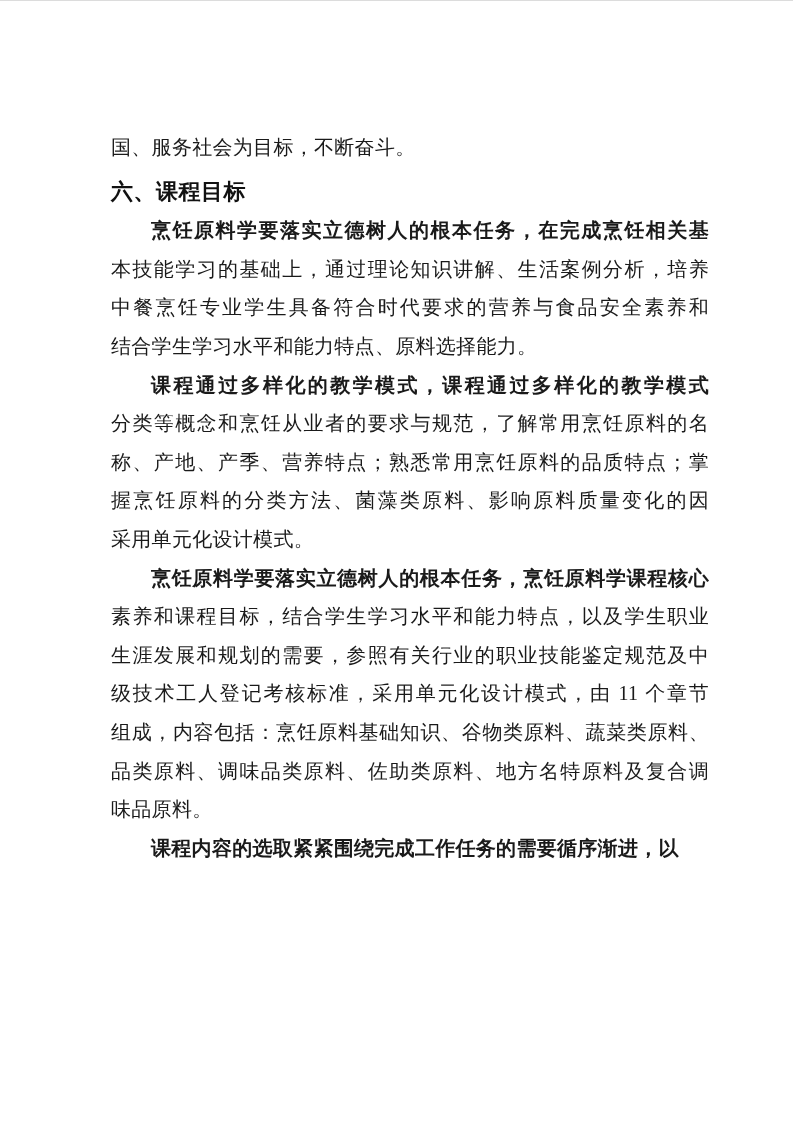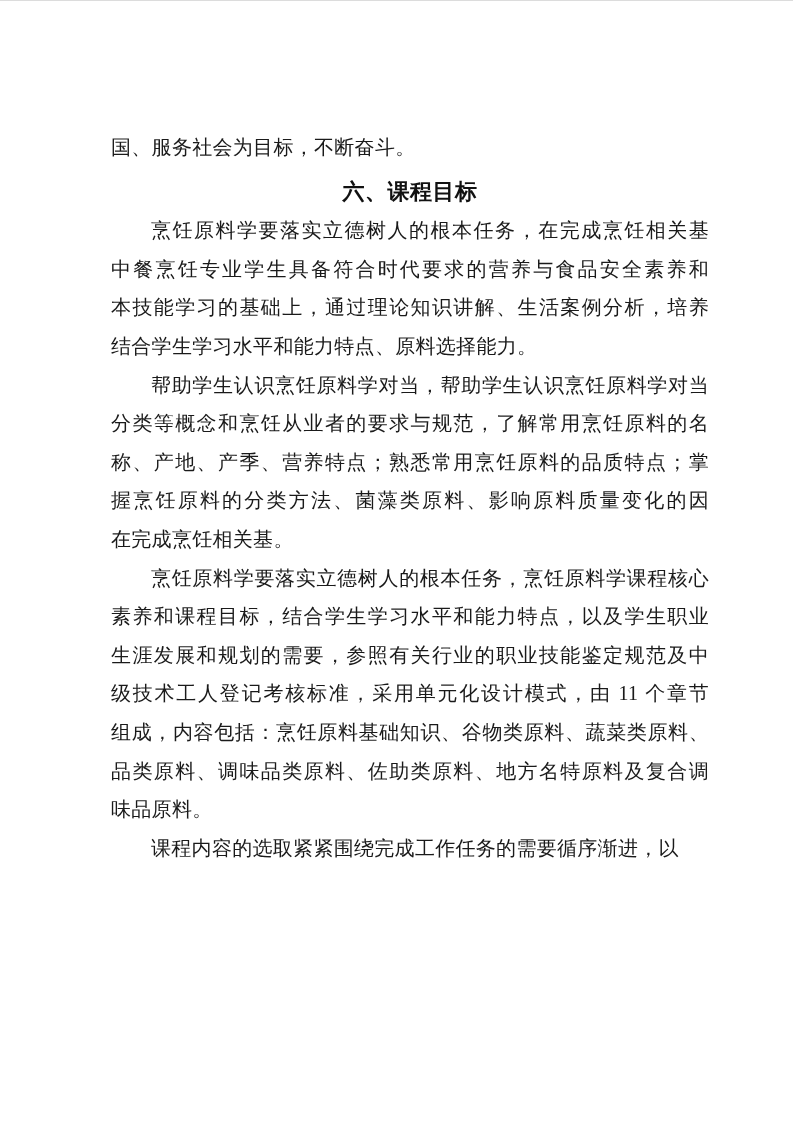--- a/index.html
+++ b/index.html
@@ -41,54 +41,54 @@
     white-space: nowrap;
     text-align: justify;
     text-align-last: justify;
     letter-spacing: 0.3px;
   }
   .line.final {
     text-align-last: left;
   }
   .line.indented {
     text-indent: 2em;
+    font-weight: bold;
   }
   .heading {
     font-family: "Liberation Sans", "DejaVu Sans", sans-serif;
     font-weight: 700;
     font-size: 22px;
     line-height: 38.6px;
     margin-top: 6px;
     color: #111111;
     letter-spacing: 0.5px;
     white-space: nowrap;
-    text-align: center;
   }
 </style>
 </head>
 <body style="background: rgb(255, 255, 255);">
 
 <div class="page">
   <div class="content" style="color: rgb(26, 26, 26);">
       <div class="paragraph">
         <div class="line final">国、服务社会为目标，不断奋斗。</div>
       </div>
       <div class="heading">六、课程目标</div>
       <div class="paragraph">
         <div class="line indented">烹饪原料学要落实立德树人的根本任务，在完成烹饪相关基</div>
+        <div class="line">本技能学习的基础上，通过理论知识讲解、生活案例分析，培养</div>
         <div class="line">中餐烹饪专业学生具备符合时代要求的营养与食品安全素养和</div>
-        <div class="line">本技能学习的基础上，通过理论知识讲解、生活案例分析，培养</div>
         <div class="line final">结合学生学习水平和能力特点、原料选择能力。</div>
       </div>
       <div class="paragraph">
-        <div class="line indented">帮助学生认识烹饪原料学对当，帮助学生认识烹饪原料学对当</div>
+        <div class="line indented">课程通过多样化的教学模式，课程通过多样化的教学模式</div>
         <div class="line">分类等概念和烹饪从业者的要求与规范，了解常用烹饪原料的名</div>
         <div class="line">称、产地、产季、营养特点；熟悉常用烹饪原料的品质特点；掌</div>
         <div class="line">握烹饪原料的分类方法、菌藻类原料、影响原料质量变化的因</div>
-        <div class="line final">在完成烹饪相关基。</div>
+        <div class="line final">采用单元化设计模式。</div>
       </div>
       <div class="paragraph">
         <div class="line indented">烹饪原料学要落实立德树人的根本任务，烹饪原料学课程核心</div>
         <div class="line">素养和课程目标，结合学生学习水平和能力特点，以及学生职业</div>
         <div class="line">生涯发展和规划的需要，参照有关行业的职业技能鉴定规范及中</div>
         <div class="line">级技术工人登记考核标准，采用单元化设计模式，由 11 个章节</div>
         <div class="line">组成，内容包括：烹饪原料基础知识、谷物类原料、蔬菜类原料、</div>
         <div class="line">品类原料、调味品类原料、佐助类原料、地方名特原料及复合调</div>
         <div class="line final">味品原料。</div>
       </div>

